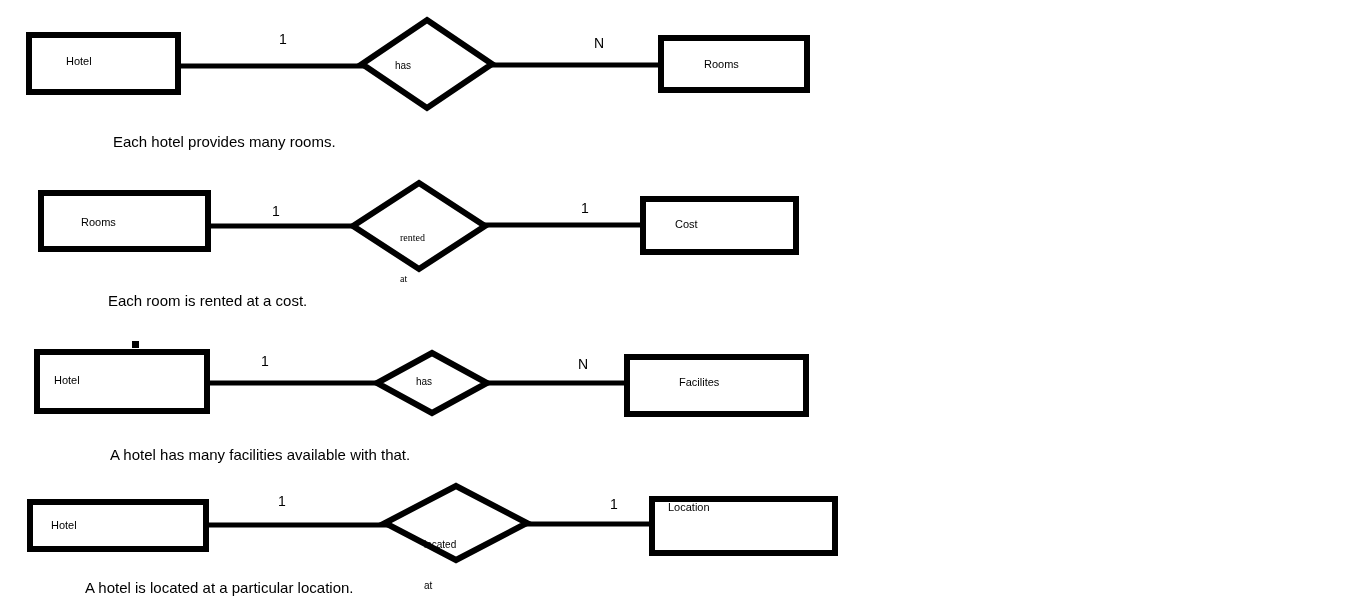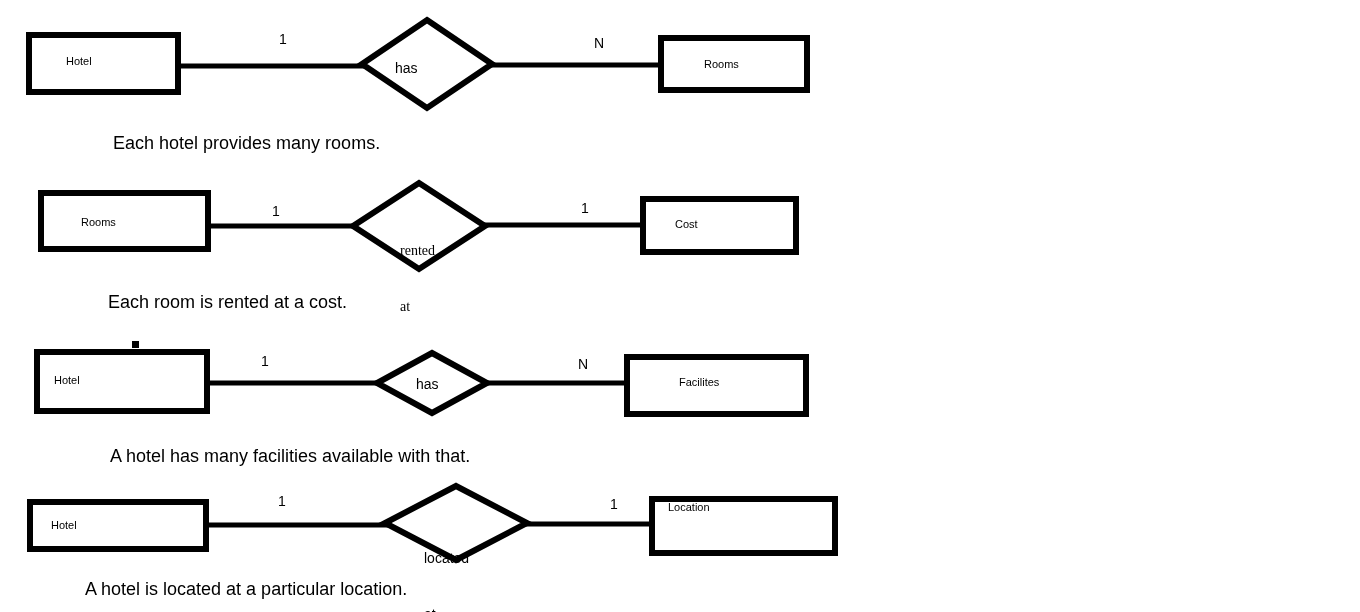--- a/index.html
+++ b/index.html
@@ -48,30 +48,30 @@
     position: absolute;
     white-space: pre;
     font-family: "Liberation Sans", sans-serif;
     color: #000000;
     line-height: 1.15;
   }
   .entity-label {
     font-size: 11px;
   }
   .rel-label {
-    font-size: 14px;
+    font-size: 10px;
   }
   .rel-label.two-line {
     line-height: 1.35;
   }
   .card-label {
     font-size: 14px;
   }
   .caption {
-    font-size: 18px;
+    font-size: 15px;
     text-align: center;
   }
 </style>
 </head>
 <body>
 
 <div id="canvas">
 
   <svg class="er-svg" viewBox="0 0 1360 612">
 

